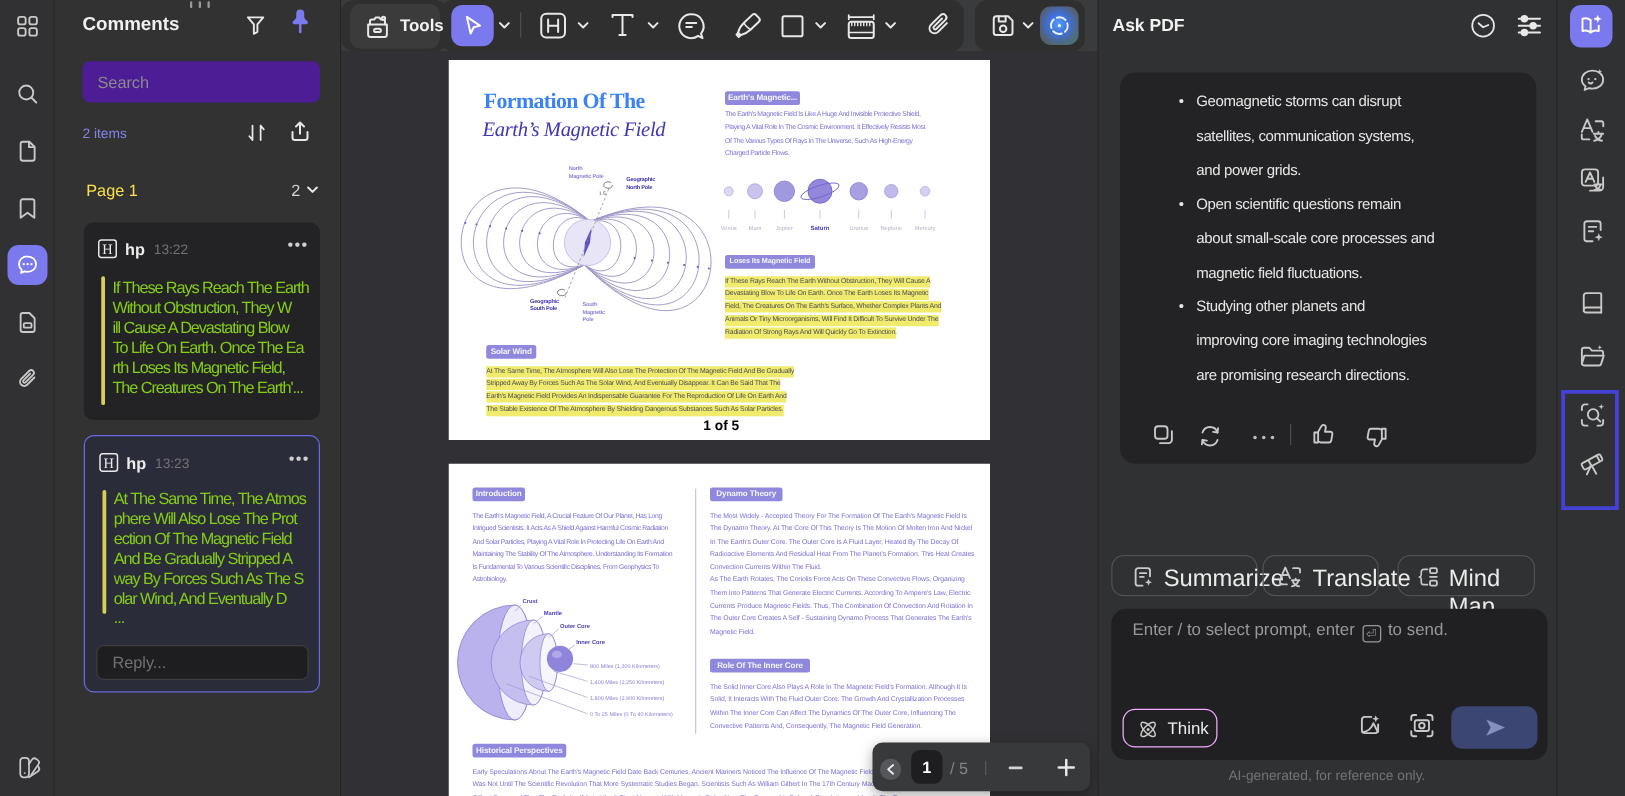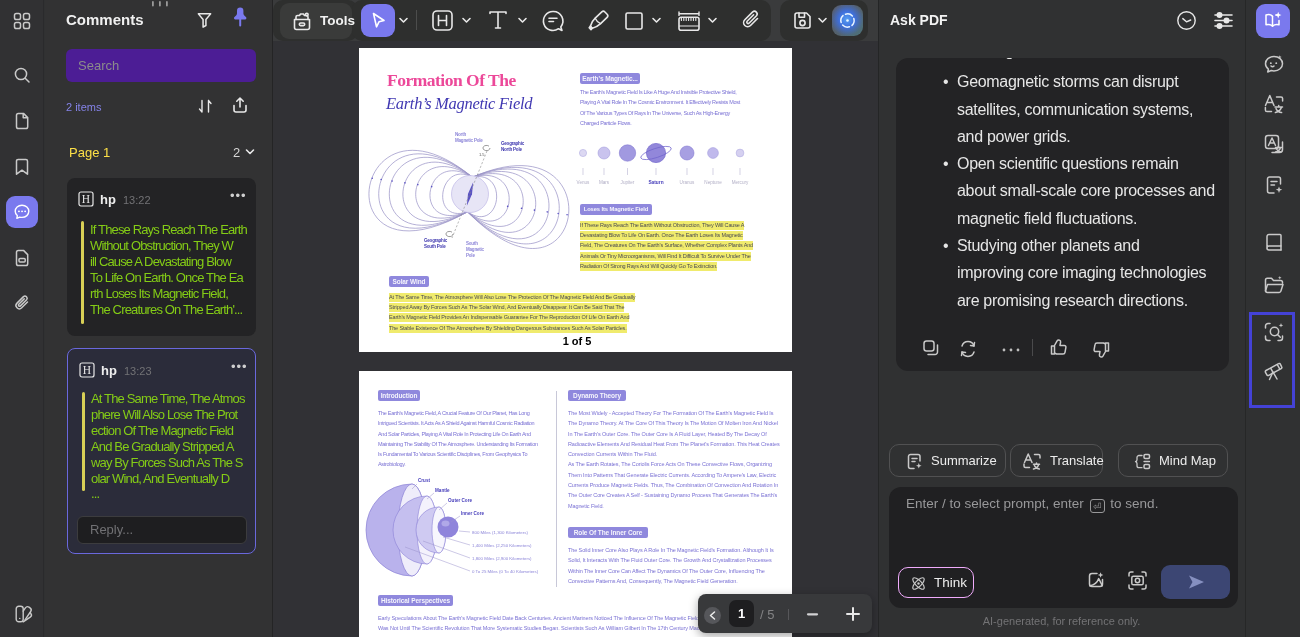--- a/index.html
+++ b/index.html
@@ -53,24 +53,24 @@
 #pagenav { position:absolute; left:425px; top:553px; width:174px; height:39px; background:#38393b; border-radius:8px; box-shadow:0 3px 10px rgba(0,0,0,.35); }
 #pn-circ { position:absolute; left:6px; top:13px; width:17px; height:17px; border-radius:50%; background:#56575b; }
 #pn-box { position:absolute; left:31px; top:6px; width:25px; height:27px; background:#1e1e20; border-radius:7px; color:#fff; font-size:13px; font-weight:bold; text-align:center; line-height:27px; }
 #pn-of { position:absolute; left:62px; top:13px; color:#838385; font-size:13px; }
 #pn-sep { position:absolute; left:90px; top:15px; width:1px; height:11px; background:#57575a; }
 
 
 #askpdf { position:absolute; left:879px; top:0; width:365px; height:637px; background:#303132; }
 #ap-title { position:absolute; left:11px; top:12px; color:#f2f2f2; font-size:14px; font-weight:bold; }
 #ap-bubble { position:absolute; left:17px; top:58px; width:333px; height:313px; background:#232325; border-radius:12px; overflow:hidden; }
-#ap-text { position:absolute; left:47px; top:-17px; width:290px; color:#e6e6e6; font-size:16px; letter-spacing:-0.3px; line-height:27.3px; }
+#ap-text { position:absolute; left:47px; top:-17px; width:290px; color:#e6e6e6; font-size:12px; letter-spacing:-0.3px; line-height:27.3px; }
 #ap-text .bl { position:relative; padding-left:14px; }
 #ap-text .bl:before { content:"\2022"; position:absolute; left:0; }
-.pill { position:absolute; top:444px; height:33px; border:1px solid #515152; border-radius:10px; color:#ececec; font-size:13px; }
+.pill { position:absolute; top:444px; height:33px; border:1px solid #515152; border-radius:10px; color:#ececec; font-size:19px; }
 #ap-input { position:absolute; left:10px; top:487px; width:349px; height:121px; background:#202022; border-radius:12px; }
 #ap-ph { position:absolute; left:17px; top:9px; color:#98989a; font-size:13.5px; }
 #ap-ph .ret { display:inline-block; border:1px solid #98989a; border-radius:3px; font-size:10px; width:15px; height:14px; text-align:center; line-height:13px; vertical-align:-2px; margin:0 2px; }
 #think { position:absolute; left:9px; top:80px; width:76px; height:31px; border:1px solid #f0abfc; border-radius:10px; color:#ececec; font-size:13.5px; }
 #send { position:absolute; left:272px; top:78px; width:69px; height:34px; background:#3c4673; border-radius:9px; }
 #ap-foot { position:absolute; left:0; width:365px; top:615px; text-align:center; color:#737375; font-size:11px; }
 
 
 #rightbar { position:absolute; left:1245px; top:0; width:55px; height:637px; background:#303132; border-left:1px solid #262727; }
 #rb-active { position:absolute; left:10px; top:4px; width:34px; height:34px; background:#7a79ee; border-radius:9px; }
@@ -323,21 +323,21 @@
         <path d="M2 6.3 a6.6 6.6 0 0 1 -6.9 -1.8"></path>
         <path d="M-6.3 2 a6.6 6.6 0 0 1 1.8 -6.9"></path>
         </g>
         </g>
       </svg>
     </div>
   </div>
 
   <div id="viewer">
     <div class="page" id="page1">
-      <div style="position:absolute;left:28px;top:22px;font-family:'Liberation Serif',serif;font-weight:bold;font-size:17.5px;letter-spacing:-0.5px;color:#ec4899;">Formation Of The</div>
+      <div style="position:absolute;left:28px;top:22px;font-family:'Liberation Serif',serif;font-weight:bold;font-size:17.5px;letter-spacing:-0.5px;color:#3b82f6;">Formation Of The</div>
       <div style="position:absolute;left:27px;top:46px;font-family:'Liberation Serif',serif;font-style:italic;font-size:16.5px;letter-spacing:-0.3px;color:#4038b2;">Earth’s Magnetic Field</div>
 
       <svg class="ic" style="left:8px;top:80px" width="210" height="170" viewBox="0 0 210 170">
         <g transform="translate(103,66) rotate(8)">
           <g fill="none" stroke="#9a94c8" stroke-width="0.7">
             <path d="M0 -17 C -36 -30 -36 36 0 18"></path>
             <path d="M0 -17 C 36 -30 36 36 0 18"></path>
             <path d="M0 -17 C -53 -40 -53 48 0 18"></path>
             <path d="M0 -17 C 53 -40 53 48 0 18"></path>
             <path d="M0 -17 C -72 -52 -72 62 0 18"></path>

